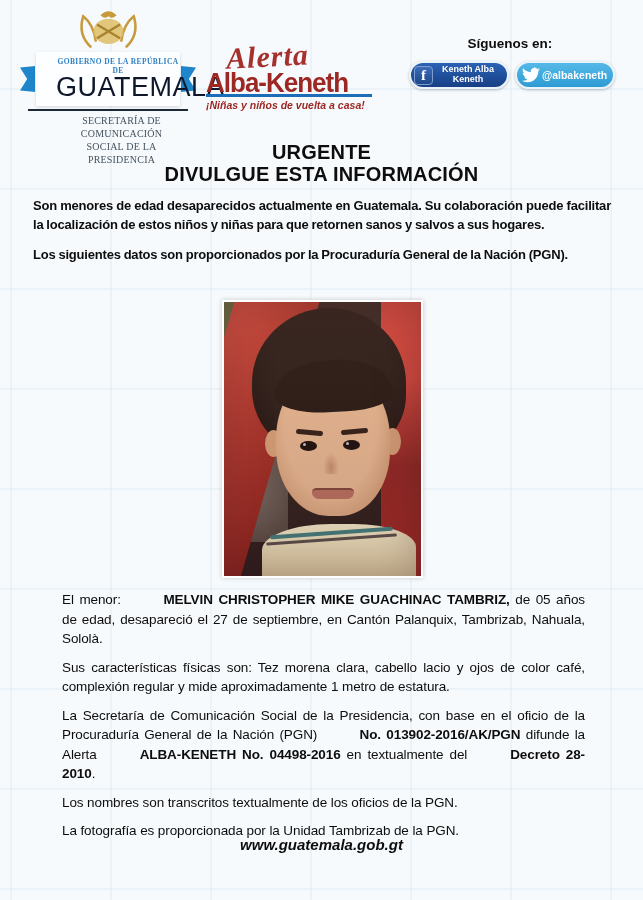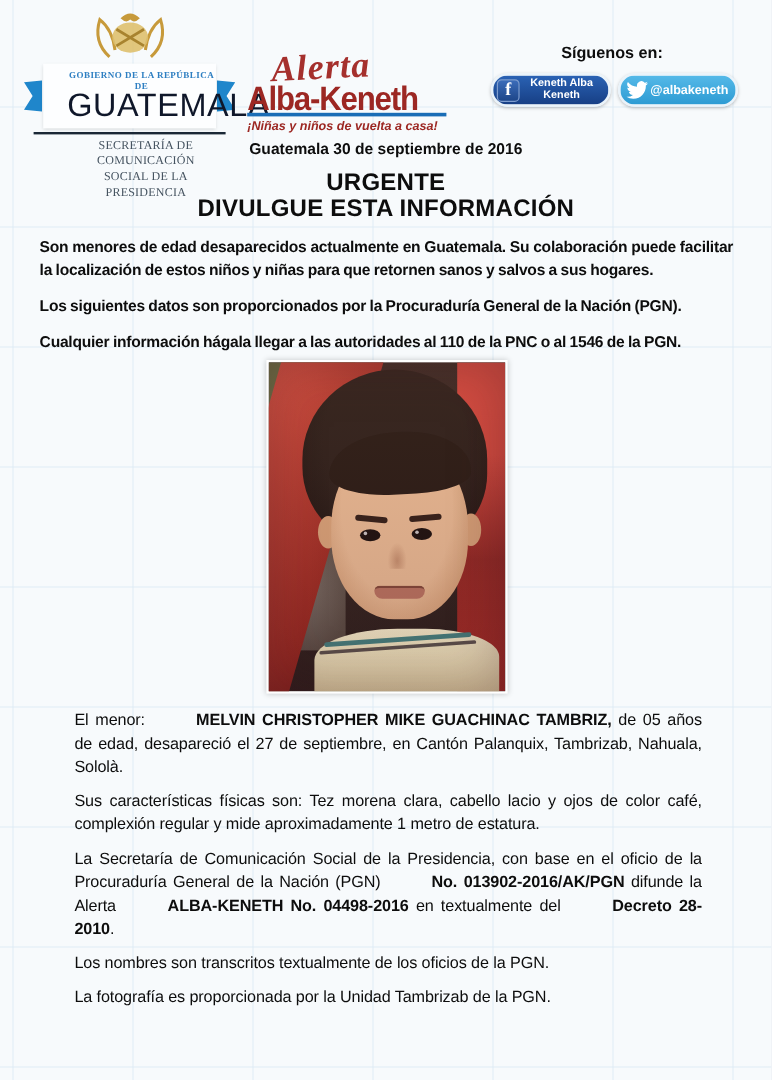--- a/index.html
+++ b/index.html
@@ -187,30 +187,28 @@
       <span style="display:block">Keneth</span>
     </div>
   </div>
   <div class="pill tw-button">
     <svg class="tw-icon" viewBox="0 0 24 24" fill="#ffffff">
       <path d="M24 4.6c-.9.4-1.8.7-2.8.8a4.9 4.9 0 0 0 2.2-2.7c-1 .6-2 1-3.1 1.2a4.9 4.9 0 0 0-8.4 4.5A14 14 0 0 1 1.7 3.1a4.9 4.9 0 0 0 1.5 6.6c-.8 0-1.6-.2-2.2-.6v.1c0 2.4 1.7 4.4 3.9 4.8a5 5 0 0 1-2.2.1 4.9 4.9 0 0 0 4.6 3.4A9.9 9.9 0 0 1 0 19.5 14 14 0 0 0 7.6 21.7c9 0 14-7.5 14-14v-.6c1-.7 1.8-1.6 2.4-2.5z"></path>
     </svg>
     <div class="tw-text">@albakeneth</div>
   </div>
 
-  <div class="dateline">Guatemala 30 de septiembre de 2016</div>
   <div class="headline">
     <div>URGENTE</div>
     <div>DIVULGUE ESTA INFORMACIÓN</div>
   </div>
 
   <div class="intro">
     <p class="just">Son menores de edad desaparecidos actualmente en Guatemala. Su colaboración puede facilitar la localización de estos niños y niñas para que retornen sanos y salvos a sus hogares.</p>
     <p>Los siguientes datos son proporcionados por la Procuraduría General de la Nación (PGN).</p>
-    <p>Cualquier información hágala llegar a las autoridades al 110 de la PNC o al 1546 de la PGN.</p>
   </div>
 
   <div class="photo-frame">
     <div class="photo-art">
       <div class="ph-foliage"></div>
       <div class="ph-gray"></div>
       <div class="ph-left-red"></div>
       <div class="ph-right-red"></div>
       <div class="ph-hair"></div>
       <div class="ph-ear ph-ear-l"></div>
@@ -229,13 +227,14 @@
   </div>
 
   <div class="details">
     <p><span>El menor: </span><b>MELVIN CHRISTOPHER MIKE GUACHINAC TAMBRIZ,</b><span> de 05 años de edad, desapareció el 27 de septiembre, en Cantón Palanquix, Tambrizab, Nahuala, Sololà.</span></p>
     <p>Sus características físicas son: Tez morena clara, cabello lacio y ojos de color café, complexión regular y mide aproximadamente 1 metro de estatura.</p>
     <p><span>La Secretaría de Comunicación Social de la Presidencia, con base en el oficio de la Procuraduría General de la Nación (PGN) </span><b>No. 013902-2016/AK/PGN</b><span> difunde la Alerta </span><b>ALBA-KENETH No. 04498-2016</b><span> en textualmente del </span><b>Decreto 28-2010</b><span>.</span></p>
     <p>Los nombres son transcritos textualmente de los oficios de la PGN.</p>
     <p>La fotografía es proporcionada por la Unidad Tambrizab de la PGN.</p>
   </div>
 
+  <div class="footer">www.guatemala.gob.gt</div>
 </div>
 
 </body></html>

